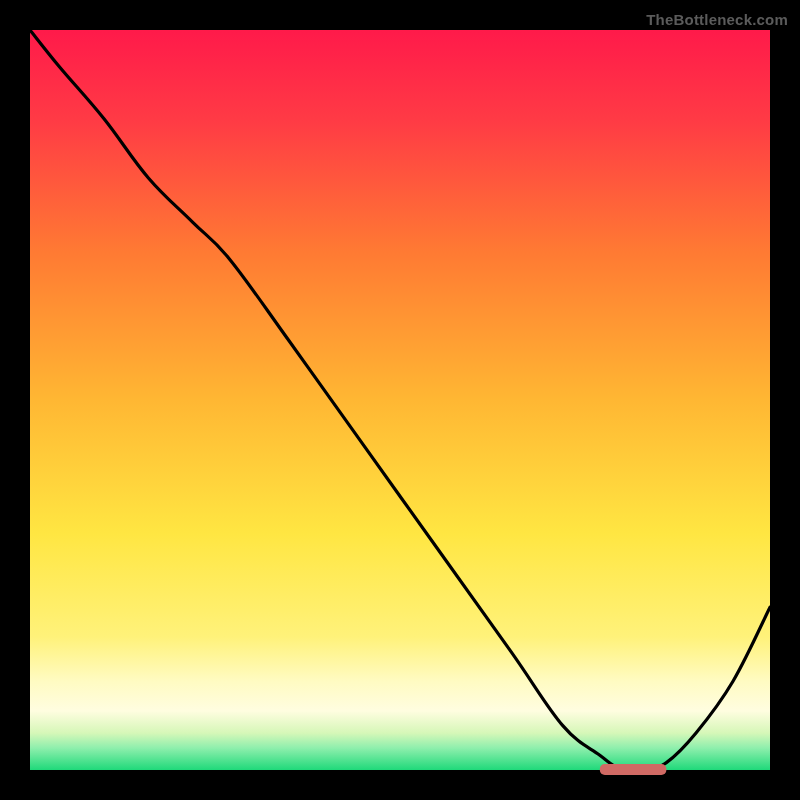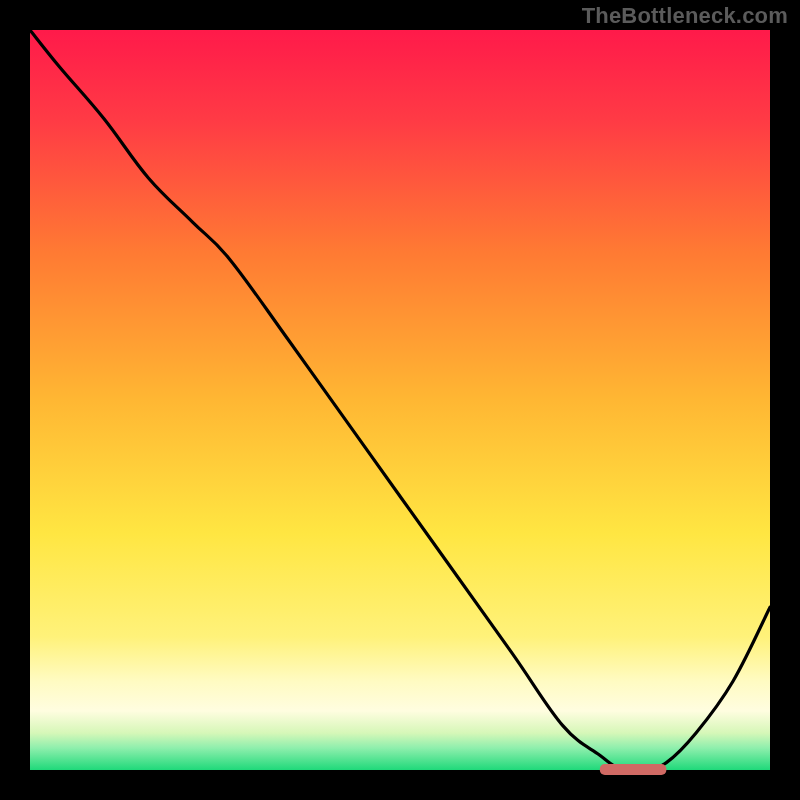--- a/index.html
+++ b/index.html
@@ -11,24 +11,24 @@
     overflow: hidden;
     font-family: Arial, Helvetica, sans-serif;
   }
   .stage {
     position: relative;
     width: 800px;
     height: 800px;
   }
   .watermark {
     position: absolute;
-    top: 3px;
+    top: 11px;
     right: 12px;
     color: #5b5b5b;
-    font-size: 22px;
+    font-size: 15px;
     font-weight: 600;
     letter-spacing: 0.2px;
     user-select: none;
   }
   svg.plot {
     position: absolute;
     left: 0;
     top: 0;
   }
 </style>

